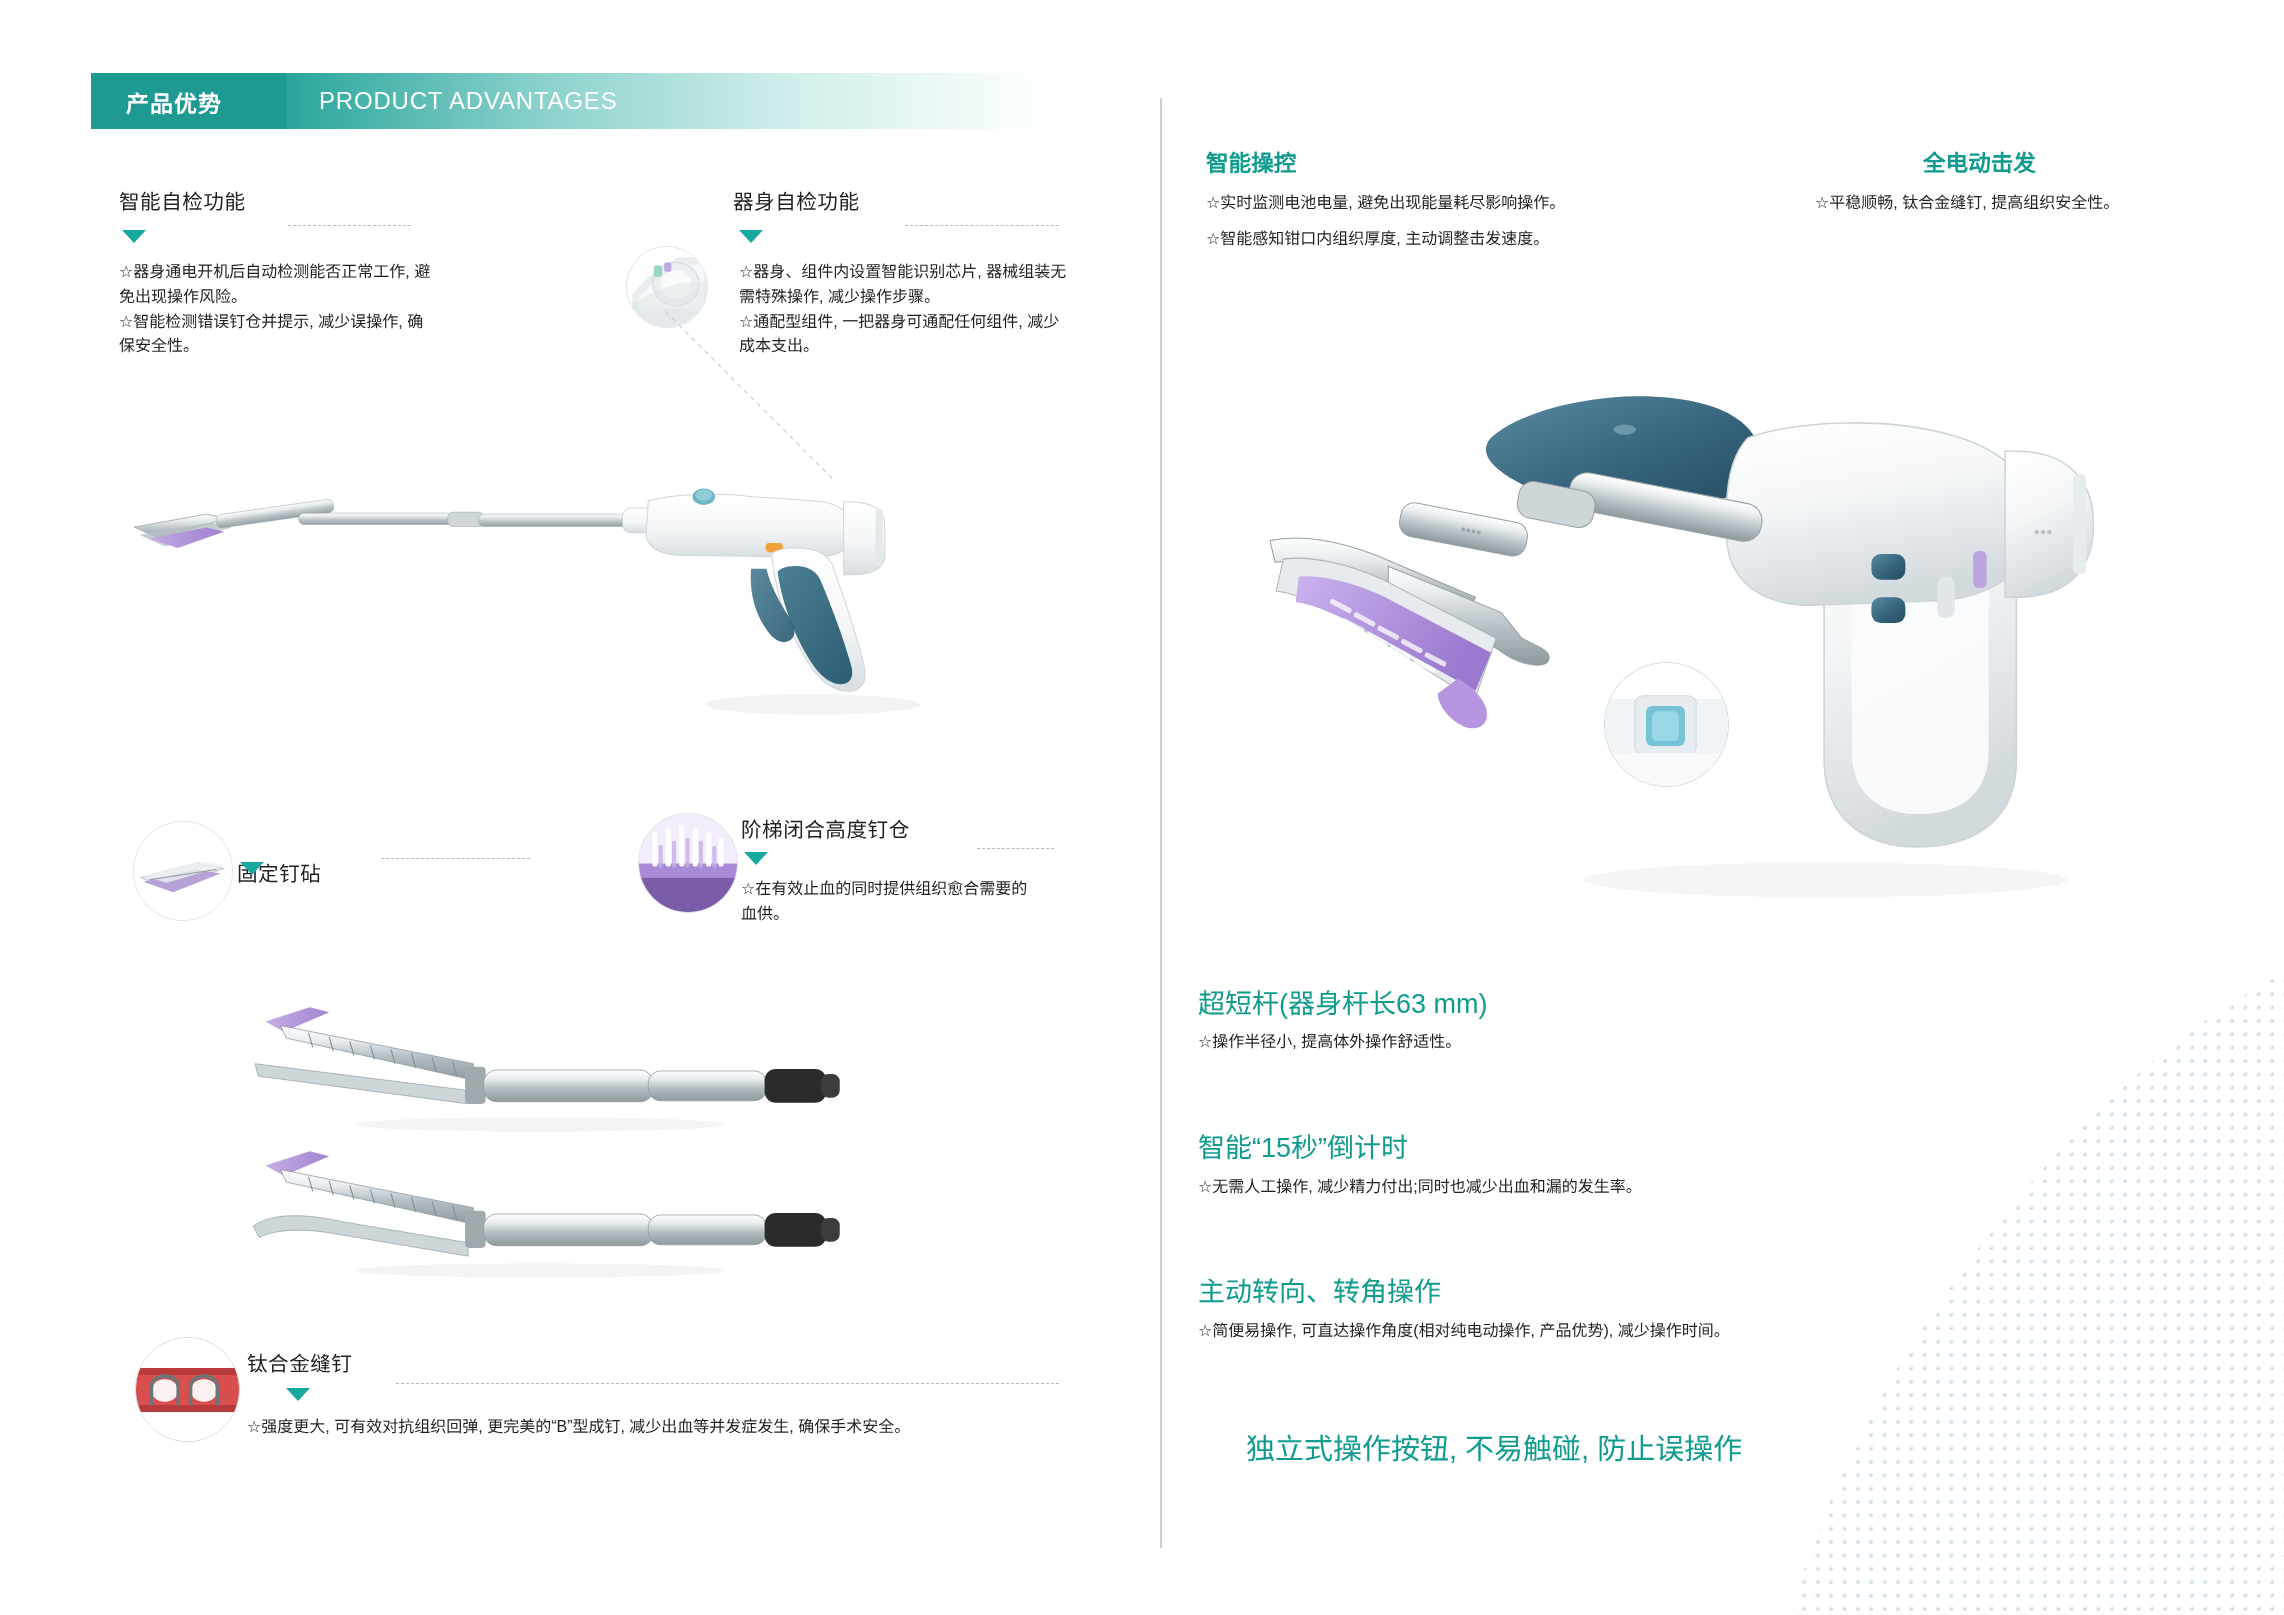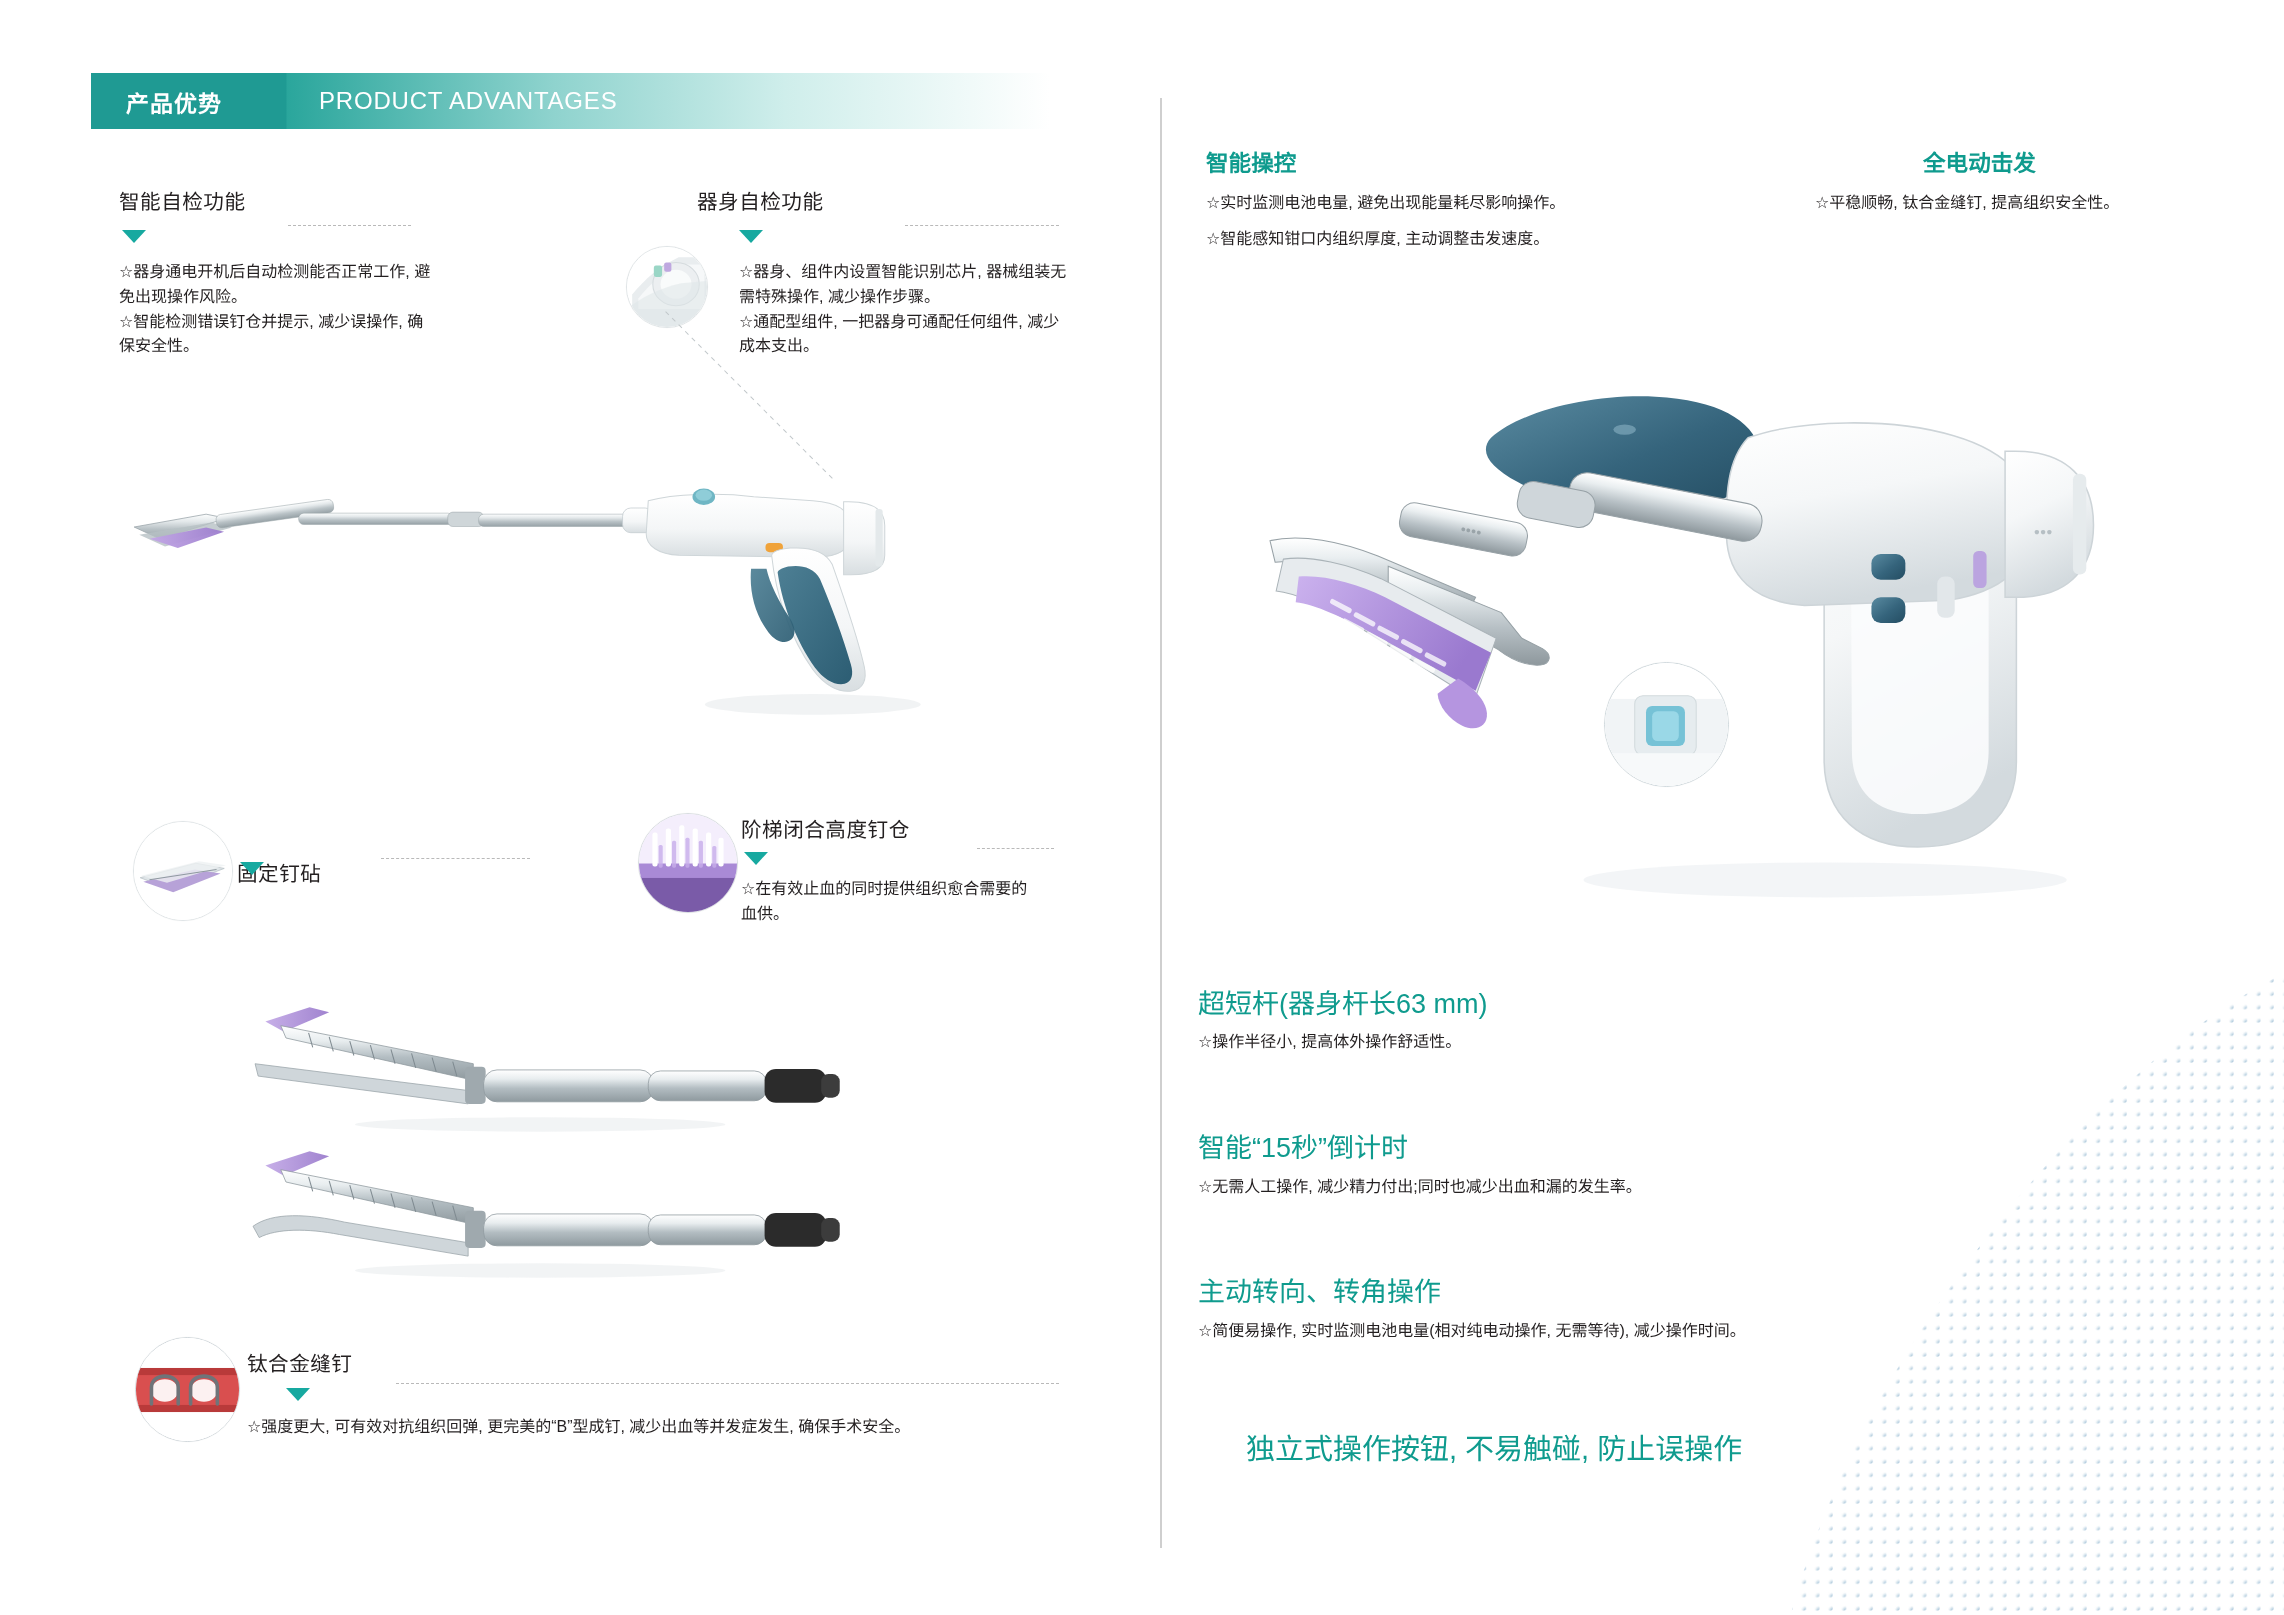--- a/index.html
+++ b/index.html
@@ -159,21 +159,21 @@
   <div class="banner-en">PRODUCT ADVANTAGES</div>
 
   <div class="divider-v" style="left:1160px; top:98px; height:1450px;"></div>
 
   <div class="feat-title" style="left:119px; top:185px;text-align:center;">智能自检功能</div>
   <div class="dash-line" style="left:288px; top:225px; width:123px;"></div>
   <div class="tri" style="left:122px; top:230px;"></div>
   <div class="feat-body" style="left:119px; top:260px; width:319px; white-space:pre-line;">☆器身通电开机后自动检测能否正常工作, 避免出现操作风险。
 ☆智能检测错误钉仓并提示, 减少误操作, 确保安全性。</div>
 
-  <div class="feat-title" style="left:697px; top:185px;font-family:Liberation Mono, monospace;">器身自检功能</div>
+  <div class="feat-title" style="left:733px; top:185px;font-family:Liberation Mono, monospace;">器身自检功能</div>
   <div class="dash-line" style="left:905px; top:225px; width:154px;"></div>
   <div class="tri" style="left:739px; top:230px;"></div>
   <div class="feat-body" style="left:739px; top:260px; width:334px; white-space:pre-line;">☆器身、组件内设置智能识别芯片, 器械组装无需特殊操作, 减少操作步骤。
 ☆通配型组件, 一把器身可通配任何组件, 减少成本支出。</div>
 
   <div class="bubble" style="left:626px; top:246px; width:80px; height:80px;">
     <svg width="80" height="80" viewBox="0 0 155 155">
       <rect x="0" y="0" width="155" height="155" fill="#ffffff"></rect>
       <path d="M10,92 C35,62 62,38 100,20 L155,20 L155,155 L10,155 Z" fill="#e9edef"></path>
       <path d="M22,100 C44,72 70,50 104,34 L150,34 L150,120 L22,120 Z" fill="#f6f8f9"></path>
@@ -461,18 +461,18 @@
     </svg>
   </div>
 
   <div class="h-green-lg" style="left:1198px; top:982px;">超短杆(器身杆长63 mm)</div>
   <div class="r-body" style="left:1198px; top:1029px; width:720px;">☆操作半径小, 提高体外操作舒适性。</div>
 
   <div class="h-green-lg" style="left:1198px; top:1126px;">智能“15秒”倒计时</div>
   <div class="r-body" style="left:1198px; top:1174px; width:771px;">☆无需人工操作, 减少精力付出;同时也减少出血和漏的发生率。</div>
 
   <div class="h-green-lg" style="left:1198px; top:1270px;">主动转向、转角操作</div>
-  <div class="r-body" style="left:1198px; top:1318px; width:823px;">☆简便易操作, 实时监测电池电量(相对纯电动操作, 无需等待), 减少操作时间。</div>
+  <div class="r-body" style="left:1198px; top:1318px; width:823px;">☆简便易操作, 可直达操作角度(相对纯电动操作, 产品优势), 减少操作时间。</div>
 
   <div class="h-green-lg" style="left:1198px; top:1425px; font-size:29px;margin-left:48px;">独立式操作按钮, 不易触碰, 防止误操作</div>
 
 </div>
 
 
 </body></html>

